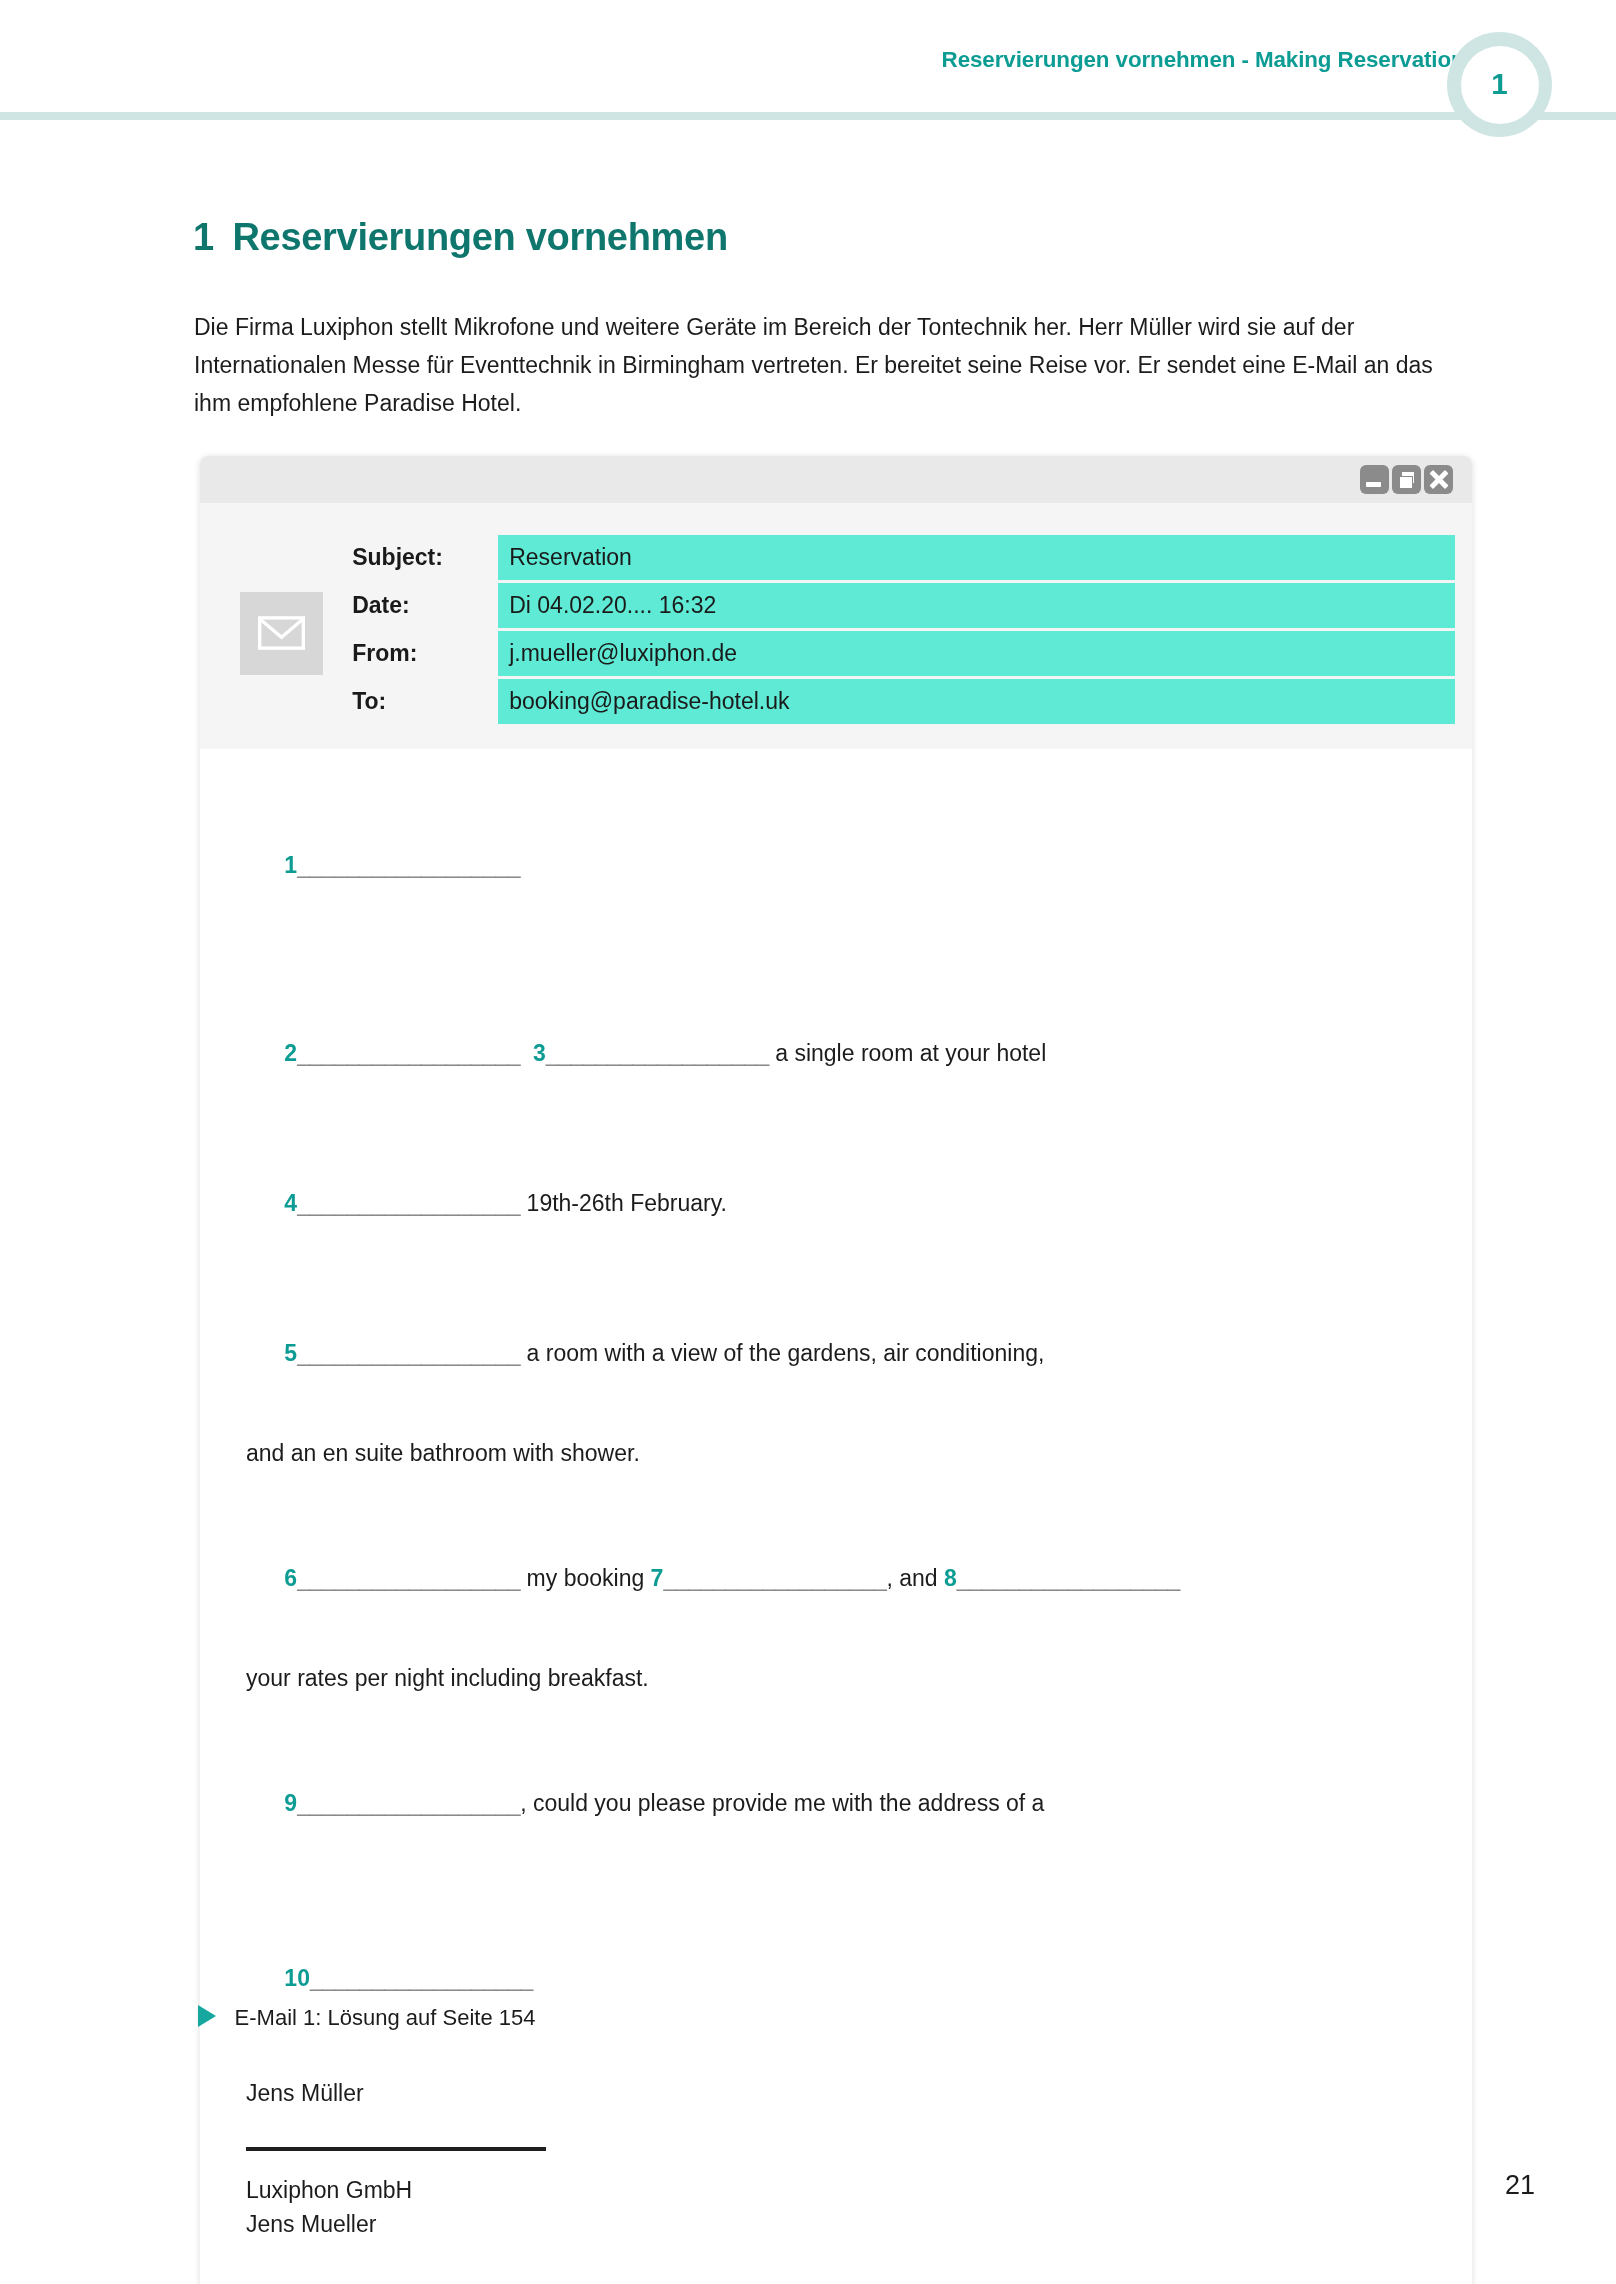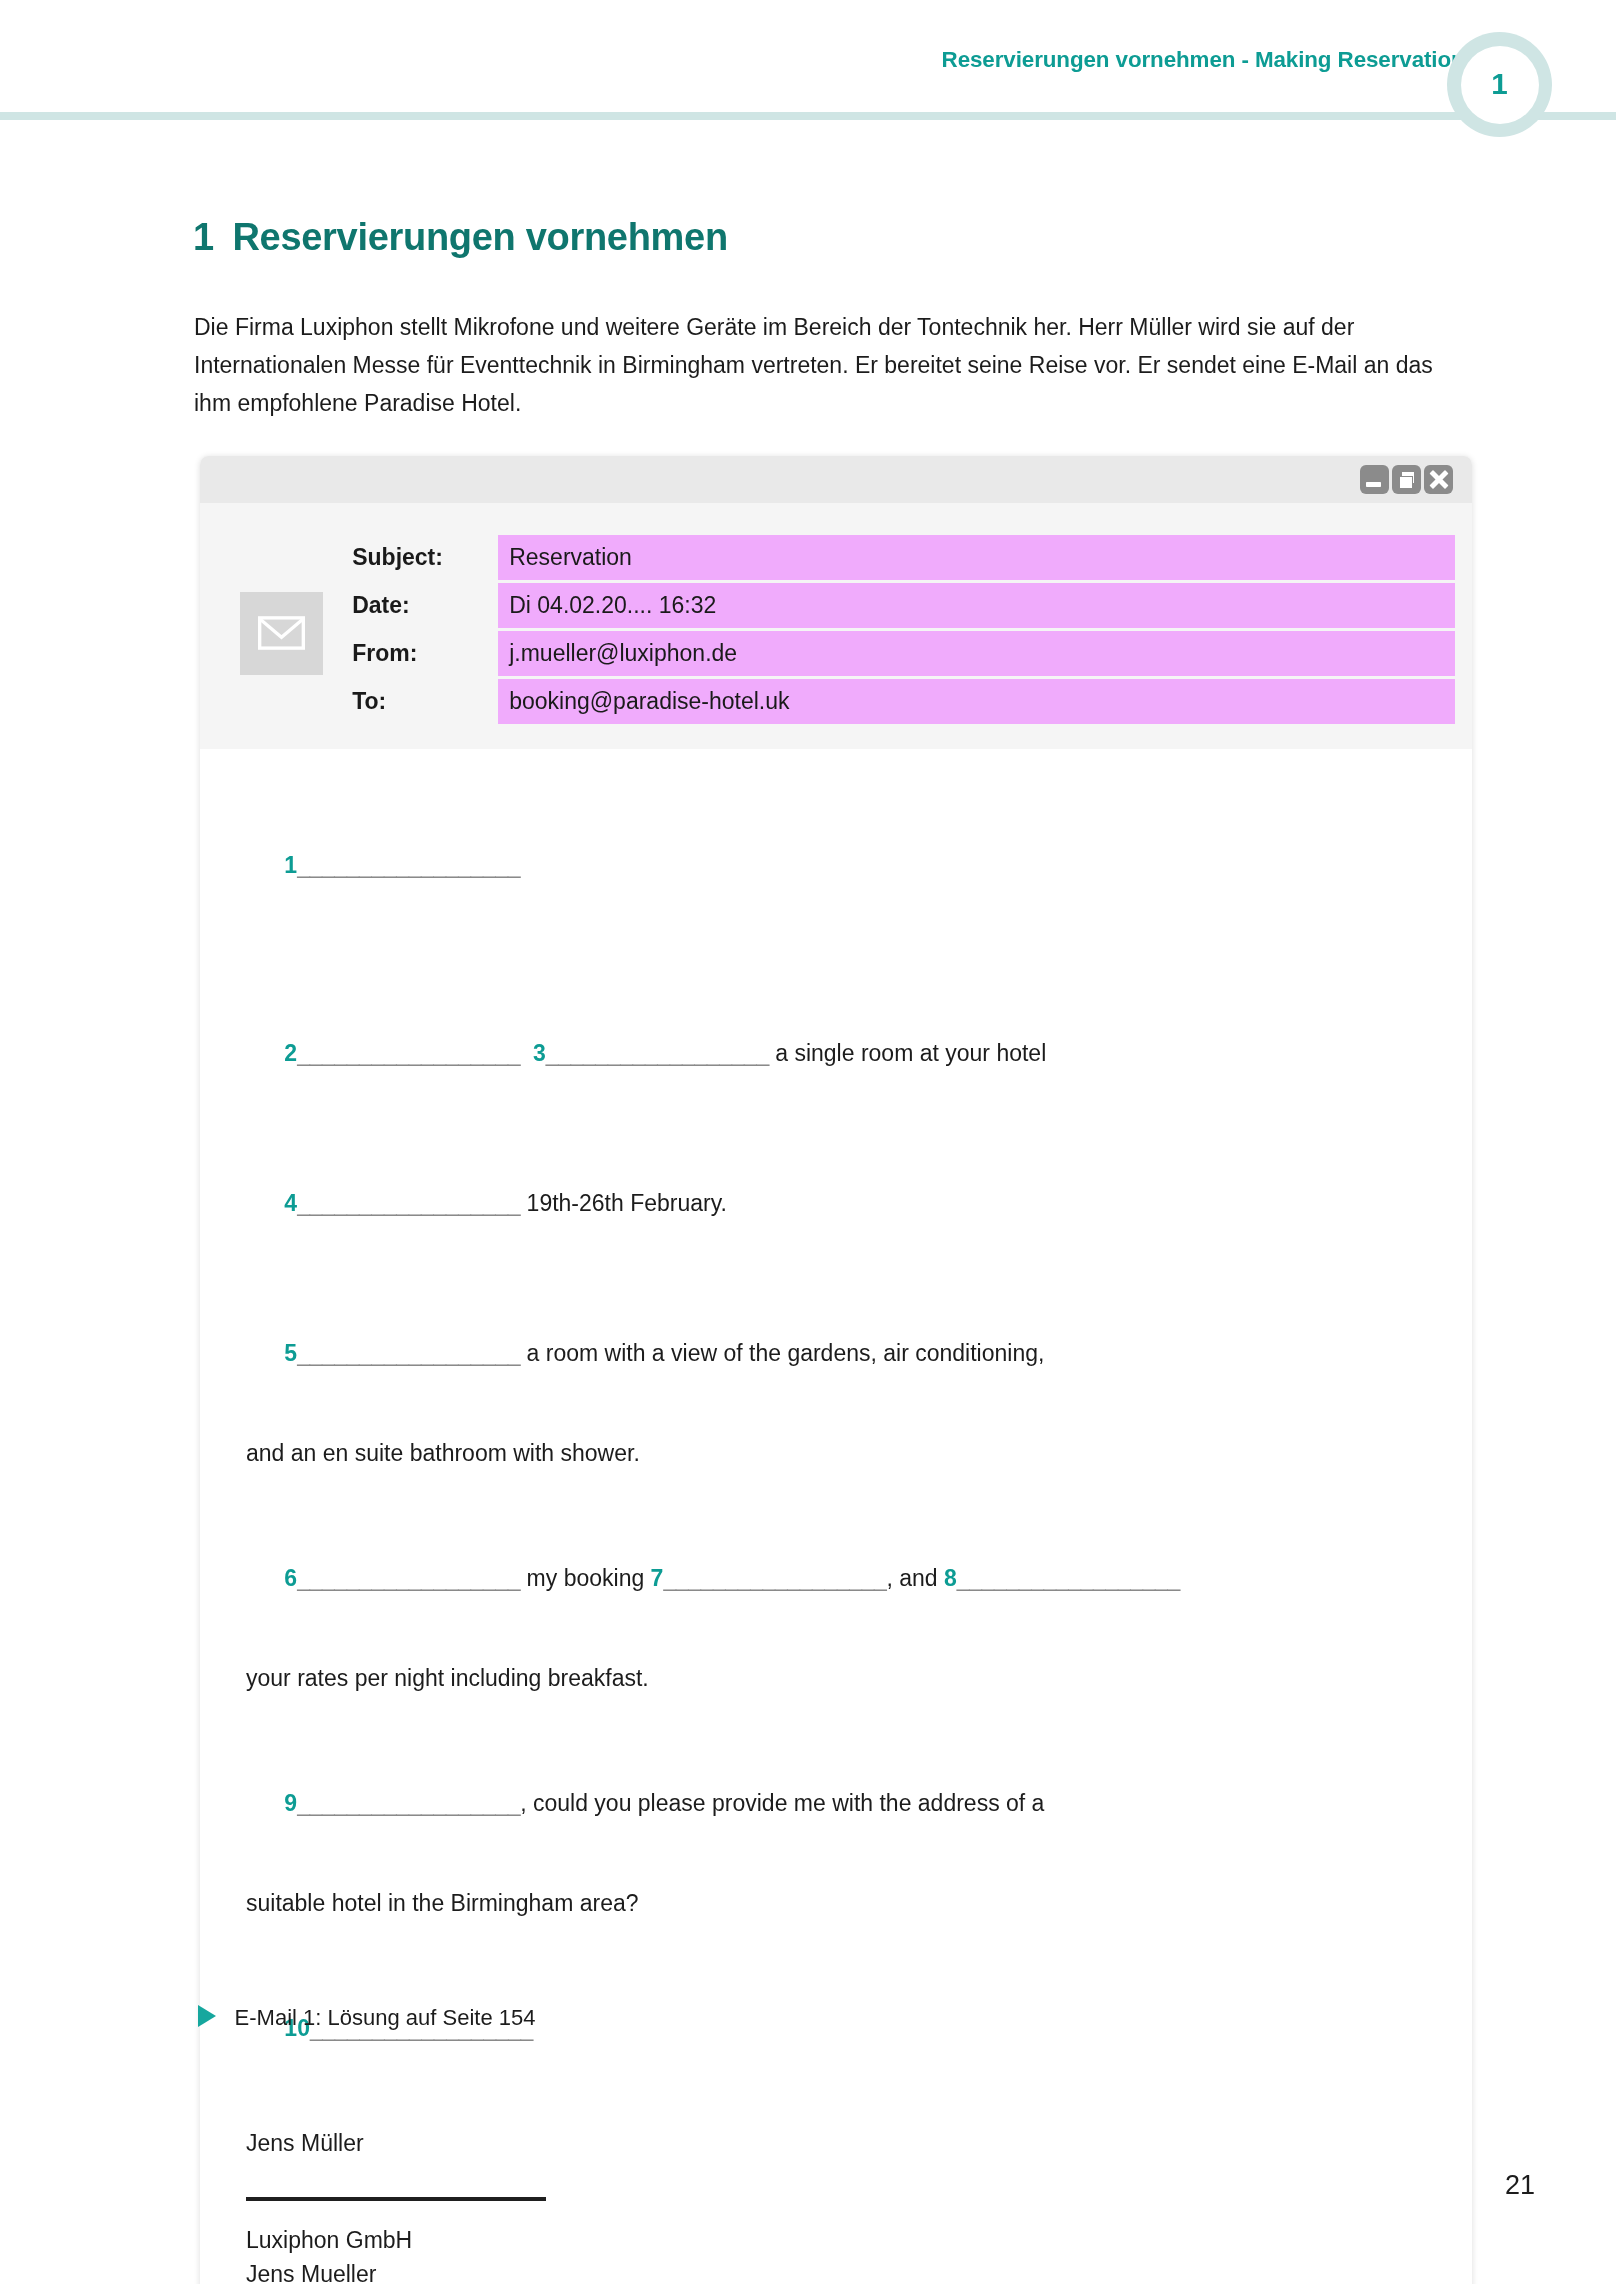--- a/index.html
+++ b/index.html
@@ -198,21 +198,21 @@
   }
   .field-label {
     width: 146px;
     flex: 0 0 auto;
     font-size: 23px;
     font-weight: bold;
     color: #1a1a1a;
   }
   .field-value {
     flex: 1 1 auto;
-    background: #f0abfc;
+    background: #5eead4;
     height: 45px;
     line-height: 45px;
     padding-left: 11px;
     font-size: 23px;
     color: #1a1a1a;
     box-sizing: border-box;
   }
 
   .email-body {
     background: #ffffff;
@@ -365,21 +365,20 @@
     <div class="body-line">
       <span class="blank-num">6</span><span class="blank-line">__________________</span><span> my booking </span><span class="blank-num">7</span><span class="blank-line">__________________</span><span>, and </span><span class="blank-num">8</span><span class="blank-line">__________________</span>
     </div>
 
     <div class="body-line">your rates per night including breakfast.</div>
     <div class="body-gap-md"></div>
 
     <div class="body-line">
       <span class="blank-num">9</span><span class="blank-line">__________________</span><span>, could you please provide me with the address of a</span>
     </div>
-    <div class="body-line">suitable hotel in the Birmingham area?</div>
     <div class="body-gap-md"></div>
 
     <div class="body-line">
       <span class="blank-num">10</span><span class="blank-line">__________________</span>
     </div>
     <div class="body-gap-sm"></div>
 
     <div class="body-line">Jens Müller</div>
 
     <div class="signature-rule"></div>

